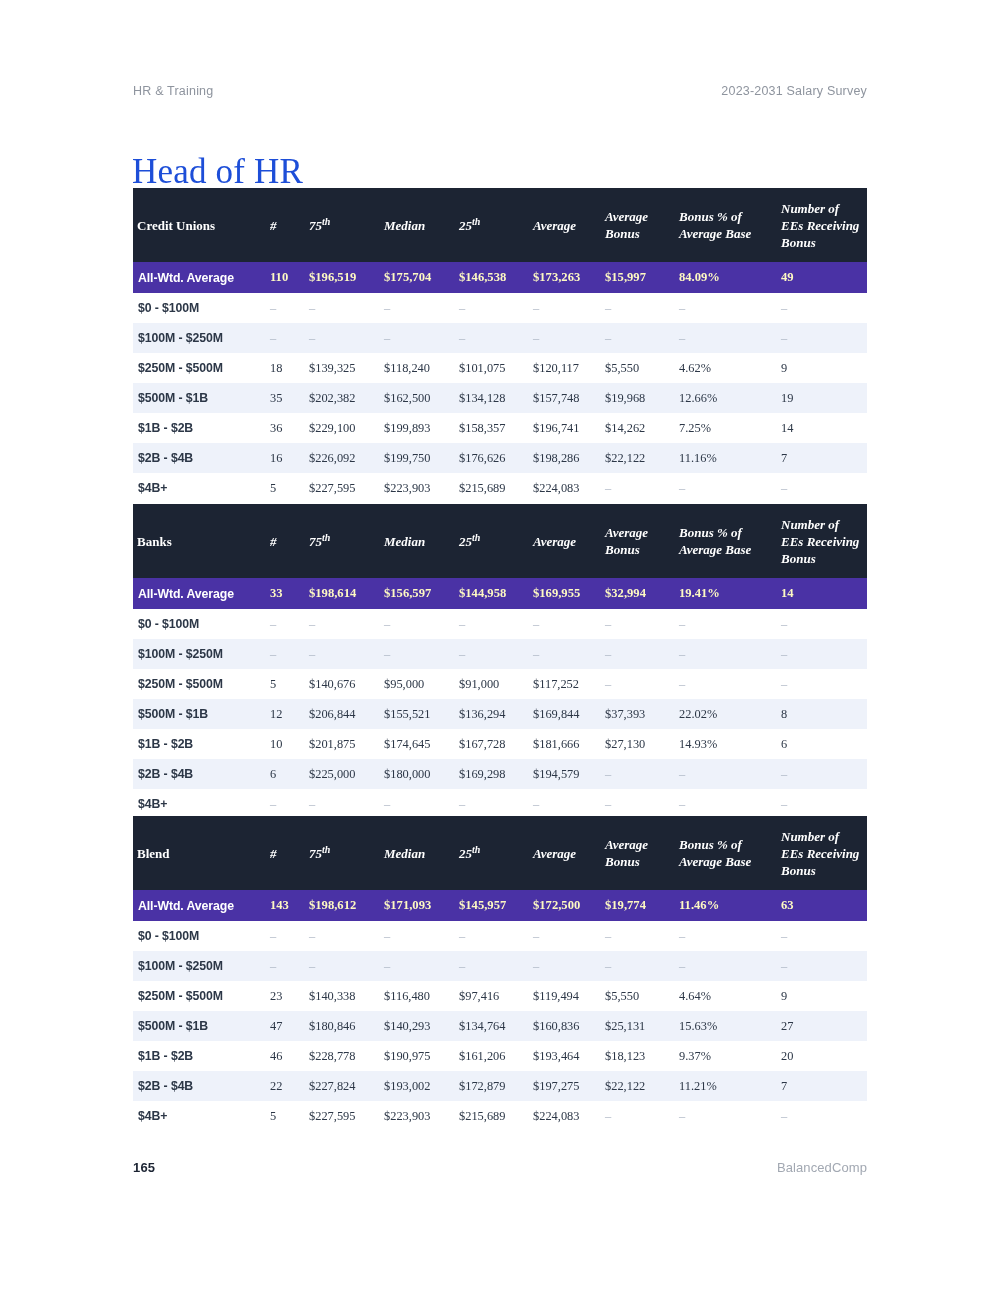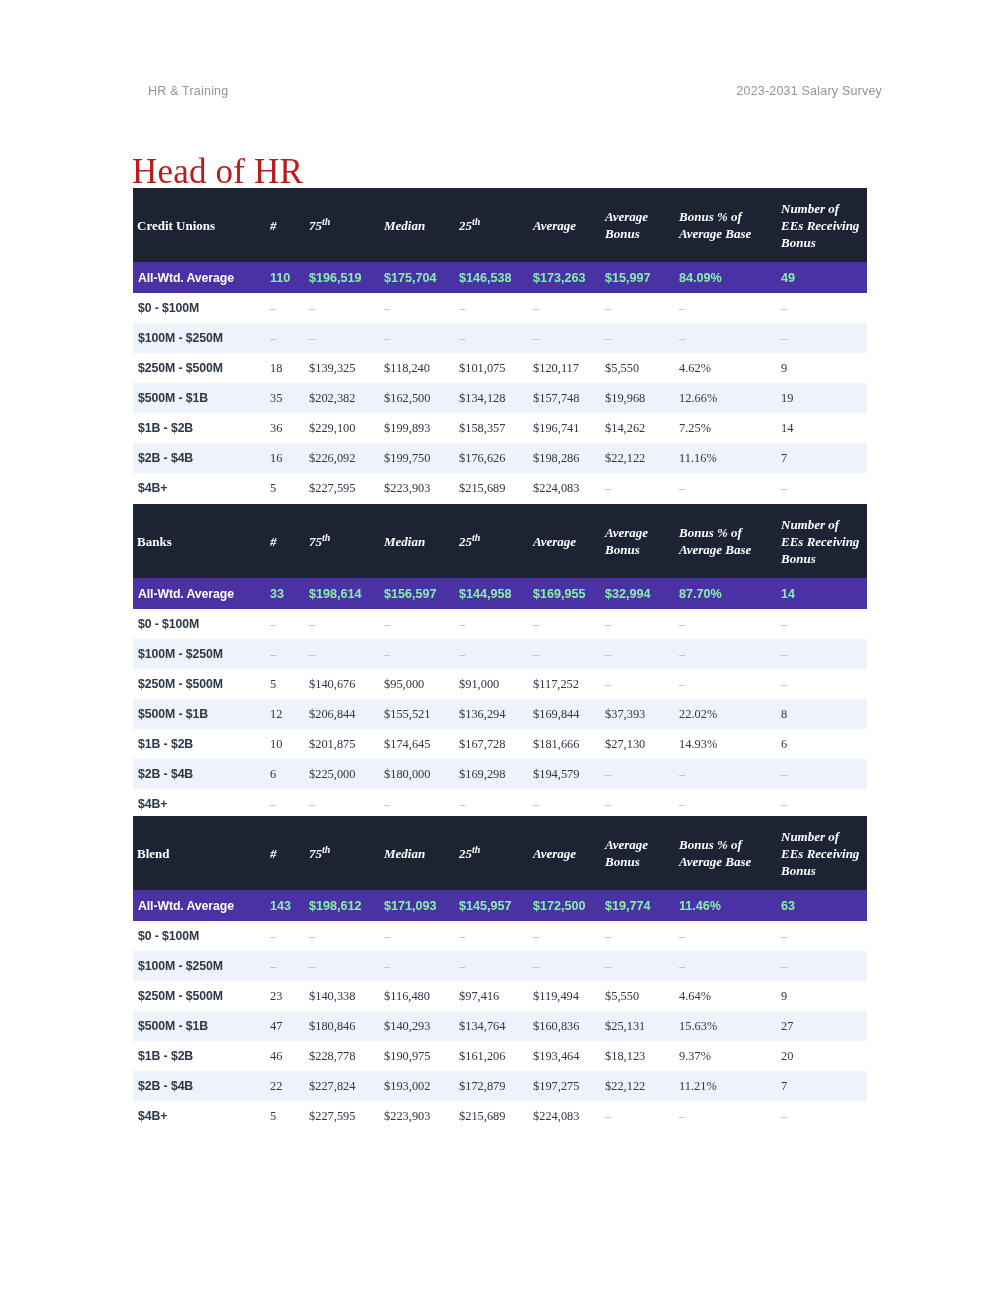--- a/index.html
+++ b/index.html
@@ -20,40 +20,40 @@
     width: 1000px;
     height: 1295px;
     background: #ffffff;
     overflow: hidden;
   }
 
   
   .runhead {
     position: absolute;
     top: 84px;
-    left: 148px;
+    left: 133px;
     width: 734px;
     display: flex;
     justify-content: space-between;
     align-items: baseline;
     font-size: 12.5px;
     color: #8e949e;
     letter-spacing: .2px;
   }
   .runhead .right { text-align: right; }
 
   
   .page-title {
     position: absolute;
     top: 128px;
     left: 132px;
     font-family: "Liberation Serif", "DejaVu Serif", serif;
     font-size: 35px;
     line-height: 42px;
-    color: #b91c1c;
+    color: #1d4ed8;
     letter-spacing: .2px;
     font-weight: 400;
   }
 
   
   .tbl {
     position: absolute;
     left: 133px;
     width: 734px;
     border-collapse: collapse;
@@ -116,23 +116,23 @@
     color: #2c3747;
     letter-spacing: -.1px;
   }
   tbody td.num { padding-left: 3px; }
   tbody td.dash { color: #aab3c2; }
 
   tbody tr.stripe td { background: #eef2fa; }
 
   tbody tr.allwtd td {
     background: #4a32a5;
-    color: #86efac;
+    color: #fef9c3;
     height: 31px;
-    font-family: Liberation Sans, sans-serif;
+    font-family: Liberation Serif, serif;
     font-weight: 700;
     font-size: 12.6px;
   }
   tbody tr.allwtd td.lbl {
     font-family: "Liberation Sans", sans-serif;
     font-weight: 700;
     font-size: 12.3px;
     color: #ffffff;
   }
 
@@ -321,21 +321,21 @@
       </thead>
       <tbody>
         <tr class="allwtd">
           <td class="lbl">All-Wtd. Average</td>
           <td class="num">33</td>
           <td>$198,614</td>
           <td>$156,597</td>
           <td>$144,958</td>
           <td>$169,955</td>
           <td>$32,994</td>
-          <td>87.70%</td>
+          <td>19.41%</td>
           <td>14</td>
         </tr>
         <tr>
           <td class="lbl">$0 - $100M</td>
           <td class="num dash">–</td>
           <td class="dash">–</td>
           <td class="dash">–</td>
           <td class="dash">–</td>
           <td class="dash">–</td>
           <td class="dash">–</td>
@@ -524,14 +524,18 @@
           <td>$223,903</td>
           <td>$215,689</td>
           <td>$224,083</td>
           <td class="dash">–</td>
           <td class="dash">–</td>
           <td class="dash">–</td>
         </tr>
       </tbody>
     </table>
 
+  <div class="footer">
+    <span class="pageno">165</span>
+    <span class="brand">BalancedComp</span>
+  </div>
 
 </div>
 
 </body></html>

